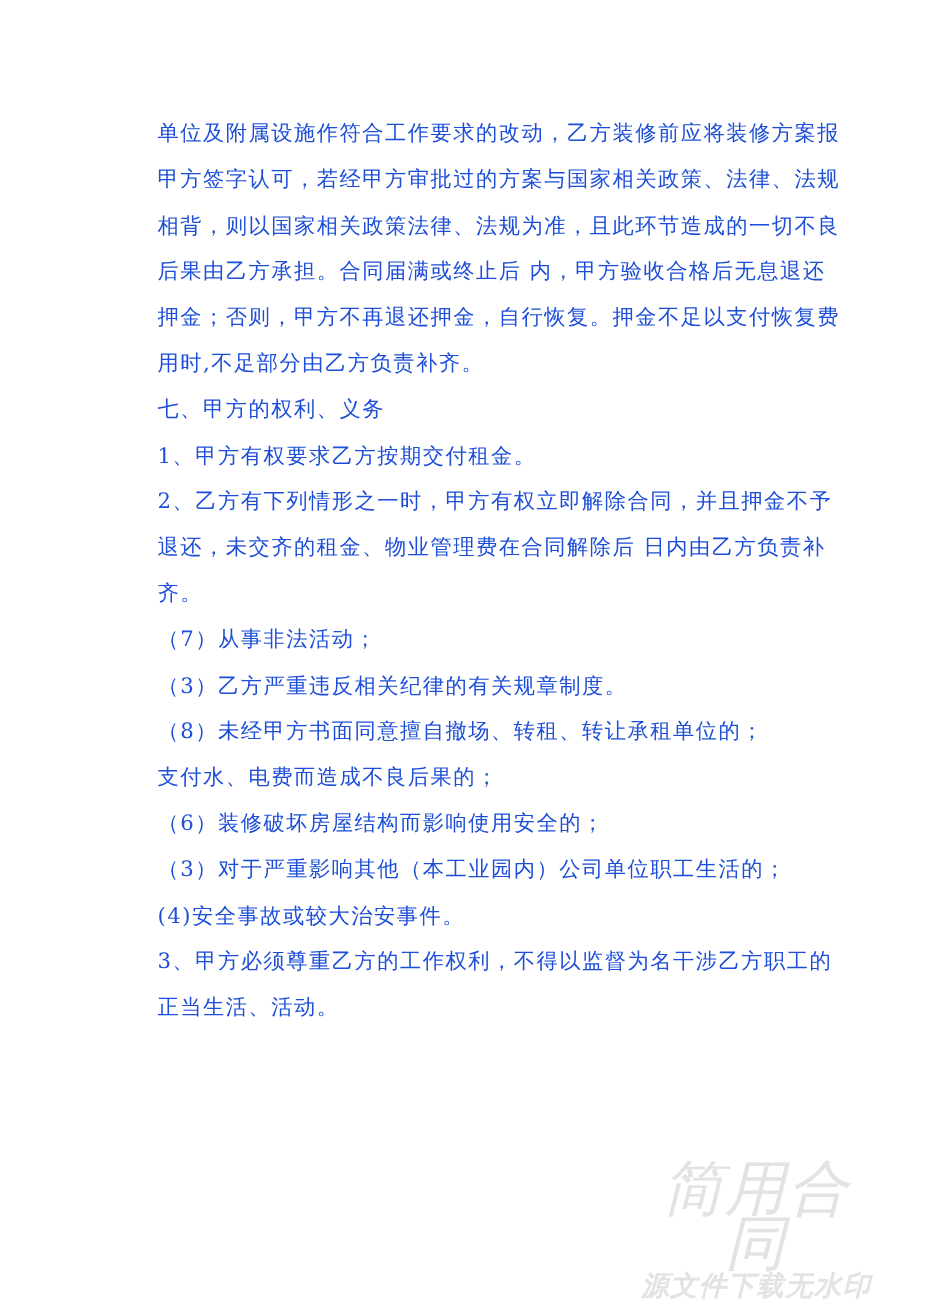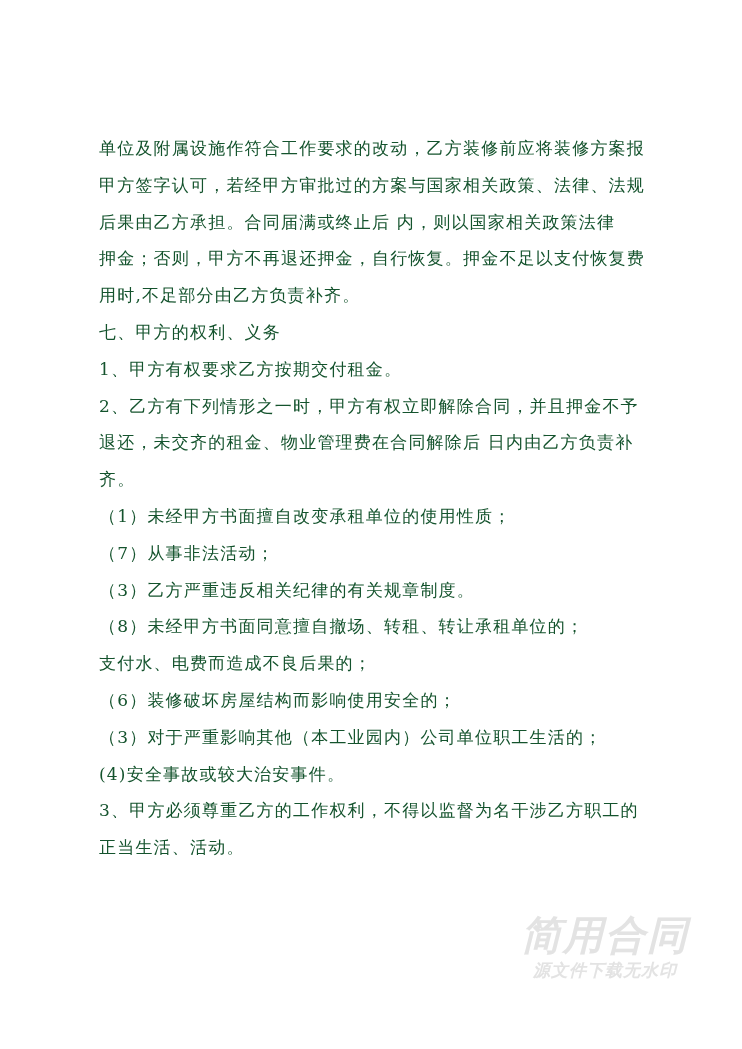--- a/index.html
+++ b/index.html
@@ -1,48 +1,48 @@
 <!DOCTYPE html>
 <html><head>
 <meta charset="utf-8">
 <style>
   html, body { margin: 0; padding: 0; background: #ffffff; }
   body { width: 742px; height: 1049px; position: relative; overflow: hidden; }
   .page {
     position: absolute; left: 0; top: 0; width: 742px; height: 1049px; background: #fff;
   }
   .content {
-    position: absolute; left: 99px; top: 93px; width: 530px;
+    position: absolute; left: 126px; top: 93px; width: 530px;
     font-family: "DejaVu Serif", "Liberation Serif", serif;
-    font-size: 17px; color: #14532d; letter-spacing: 1.2px; margin-top: 41px;
+    font-size: 17px; color: #1d4ed8; letter-spacing: 1.2px;
   }
   .line { height: 36.8px; line-height: 28px; white-space: nowrap; }
   .watermark {
     position: absolute; left: 510px; top: 913px; width: 190px; text-align: center;
     font-family: "DejaVu Sans", sans-serif; color: #e3e3e3; font-style: italic;
   }
-  .wm-title { font-size: 40px; font-weight: bold; letter-spacing: 2px; line-height: 44px; }
-  .wm-sub { font-size: 17px; font-weight: bold; letter-spacing: 1px; line-height: 26px; }
+  .wm-title { font-size: 48px; font-weight: normal; letter-spacing: 2px; line-height: 44px; margin-top: 16px; }
+  .wm-sub { font-size: 22px; font-weight: bold; letter-spacing: 1px; line-height: 26px; }
 </style>
 </head>
 <body>
 
 <div class="page">
   <div class="content">
     <div class="line">单位及附属设施作符合工作要求的改动，乙方装修前应将装修方案报</div>
     <div class="line">甲方签字认可，若经甲方审批过的方案与国家相关政策、法律、法规</div>
-    <div class="line">后果由乙方承担。合同届满或终止后 内，则以国家相关政策法律</div>
+    <div class="line">相背，则以国家相关政策法律、法规为准，且此环节造成的一切不良</div>
+    <div class="line">后果由乙方承担。合同届满或终止后 内，甲方验收合格后无息退还</div>
     <div class="line">押金；否则，甲方不再退还押金，自行恢复。押金不足以支付恢复费</div>
     <div class="line">用时,不足部分由乙方负责补齐。</div>
     <div class="line">七、甲方的权利、义务</div>
     <div class="line">1、甲方有权要求乙方按期交付租金。</div>
     <div class="line">2、乙方有下列情形之一时，甲方有权立即解除合同，并且押金不予</div>
     <div class="line">退还，未交齐的租金、物业管理费在合同解除后 日内由乙方负责补</div>
     <div class="line">齐。</div>
-    <div class="line">（1）未经甲方书面擅自改变承租单位的使用性质；</div>
     <div class="line">（7）从事非法活动；</div>
     <div class="line">（3）乙方严重违反相关纪律的有关规章制度。</div>
     <div class="line">（8）未经甲方书面同意擅自撤场、转租、转让承租单位的；</div>
     <div class="line">支付水、电费而造成不良后果的；</div>
     <div class="line">（6）装修破坏房屋结构而影响使用安全的；</div>
     <div class="line">（3）对于严重影响其他（本工业园内）公司单位职工生活的；</div>
     <div class="line">(4)安全事故或较大治安事件。</div>
     <div class="line">3、甲方必须尊重乙方的工作权利，不得以监督为名干涉乙方职工的</div>
     <div class="line">正当生活、活动。</div>
   </div>

